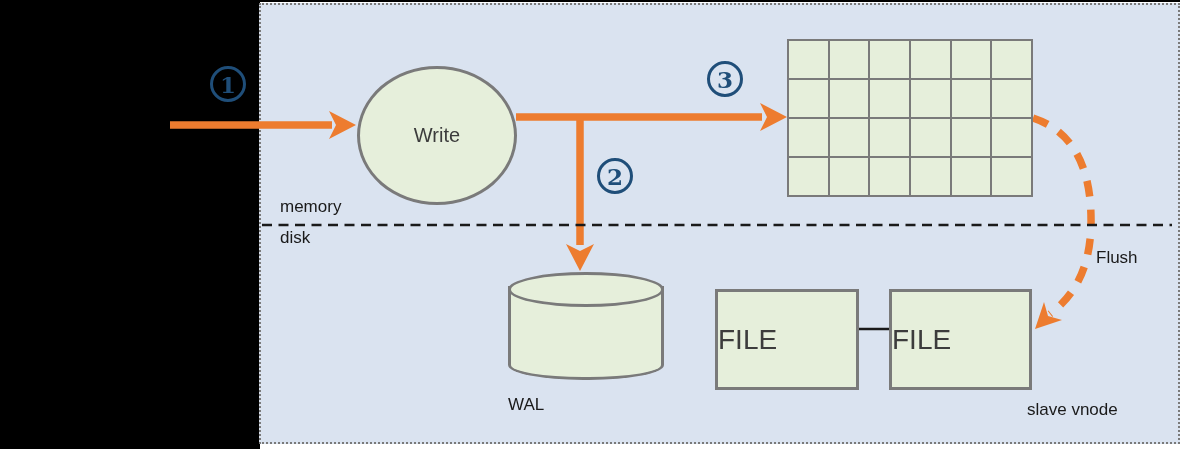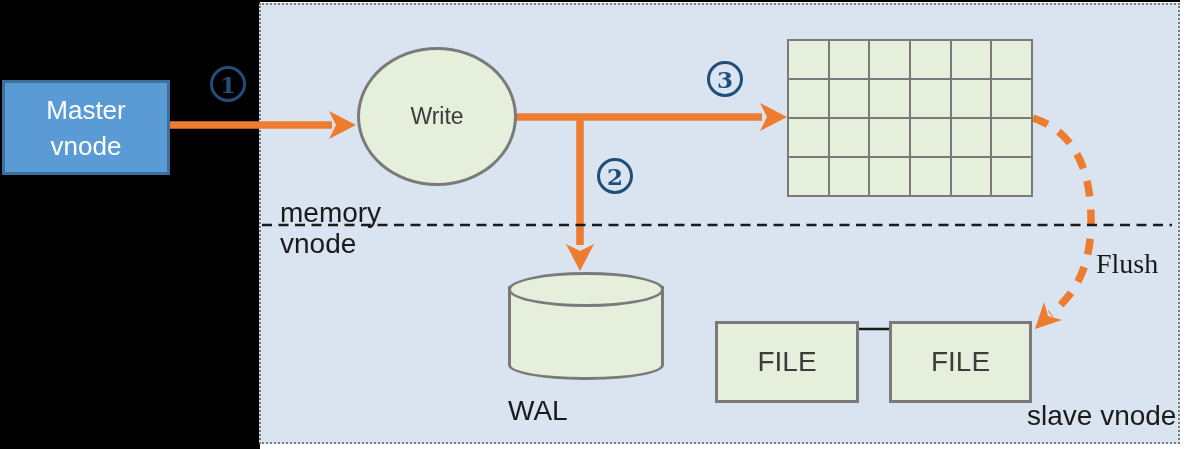--- a/index.html
+++ b/index.html
@@ -29,47 +29,47 @@
     border:3px solid var(--master-border); color:#fff; font-size:26px; line-height:36px;
     display:flex; flex-direction:column; align-items:center; justify-content:center; z-index:4;}
 
   .step-badge{width:36px; height:36px; border:3px solid var(--step-blue); border-radius:50%;
     color:var(--step-blue); font-family:"DejaVu Serif", serif; font-size:23px; font-weight:600;
     display:flex; align-items:center; justify-content:center; z-index:5;}
   .badge-1{left:210px; top:66px;}
   .badge-2{left:597px; top:158px;}
   .badge-3{left:707px; top:61px;}
 
-  .write-ellipse{left:357px; top:47px; width:160px; height:139px; border-radius:50%;
+  .write-ellipse{left:357px; top:66px; width:160px; height:139px; border-radius:50%;
     background:var(--node-fill); border:3px solid var(--node-border); color:var(--text-dark);
-    font-size:23px; display:flex; align-items:center; justify-content:center; z-index:4;}
+    font-size:20px; display:flex; align-items:center; justify-content:center; z-index:4;}
 
   .mem-grid{left:787px; top:39px; width:246px; height:158px; background:var(--node-border);
     border:2px solid var(--node-border); display:grid; z-index:4;
     grid-template-columns:repeat(6,1fr); grid-template-rows:repeat(4,1fr); gap:2px;}
   .grid-cell{background:var(--node-fill);}
 
   .cylinder{left:508px; top:272px; width:150px; height:105px; z-index:4;}
   .cyl-body{position:absolute; left:0; top:14px; width:100%; height:91px; background:var(--node-fill);
     border:3px solid var(--node-border); border-top:none;
     border-radius:0 0 75px 75px / 0 0 15px 15px;}
   .cyl-top{position:absolute; left:0; top:0; width:100%; height:29px; background:var(--node-fill);
     border:3px solid var(--node-border); border-radius:50%;}
 
-  .file-box{top:289px; width:144px; height:82px; background:var(--node-fill);
+  .file-box{top:289px; width:144px; height:101px; background:var(--node-fill);
     border:3px solid var(--node-border); color:var(--text-dark); font-size:28px;
-    display:flex; align-items:center; justify-content:center; z-index:4;margin-top:32px;}
+    display:flex; align-items:center; justify-content:flex-start; z-index:4;}
   .file-1{left:715px;}
   .file-2{left:889px; width:143px;}
 
-  .diagram-label{color:var(--ink); font-size:28px; z-index:5; white-space:nowrap;}
+  .diagram-label{color:var(--ink); font-size:17px; z-index:5; white-space:nowrap;}
   .lbl-memory{left:280px; top:197px;}
   .lbl-disk{left:280px; top:228px;}
   .lbl-wal{left:508px; top:395px; width:150px; text-align:left;}
-  .lbl-flush{left:1096px; top:248px;font-family:Liberation Serif, serif;}
+  .lbl-flush{left:1096px; top:248px;}
   .lbl-slave{left:1027px; top:400px;}
 </style>
 </head>
 <body>
 
 <div id="canvas">
 
   <div class="abs black-left"></div>
   <div class="abs black-top"></div>
 
@@ -87,24 +87,20 @@
     <polygon class="fill-arrow" points="580,271 566,244 580,251 594,244"></polygon>
 
     <path class="flush-curve" d="M1033 118 C1075 132 1092 170 1091 225 C1090 268 1075 295 1050 314"></path>
     <polygon class="fill-arrow" points="1035,329 1044,302 1048,316 1062,320"></polygon>
 
     <path class="divider" d="M262 225 H1172"></path>
 
     <path class="ink-line" d="M859 329 H889"></path>
   </svg>
 
-  <div class="abs master-box">
-    <span>Master</span>
-    <span>vnode</span>
-  </div>
 
   <div class="abs step-badge badge-1">
     <span>1</span>
   </div>
   <div class="abs step-badge badge-2">
     <span>2</span>
   </div>
   <div class="abs step-badge badge-3">
     <span>3</span>
   </div>
@@ -146,18 +142,18 @@
   </div>
 
   <div class="abs file-box file-1">
     <span>FILE</span>
   </div>
   <div class="abs file-box file-2">
     <span>FILE</span>
   </div>
 
   <div class="abs diagram-label lbl-memory">memory</div>
-  <div class="abs diagram-label lbl-disk">vnode</div>
+  <div class="abs diagram-label lbl-disk">disk</div>
   <div class="abs diagram-label lbl-wal">WAL</div>
   <div class="abs diagram-label lbl-flush">Flush</div>
   <div class="abs diagram-label lbl-slave">slave vnode</div>
 
 </div>
 
 </body></html>

